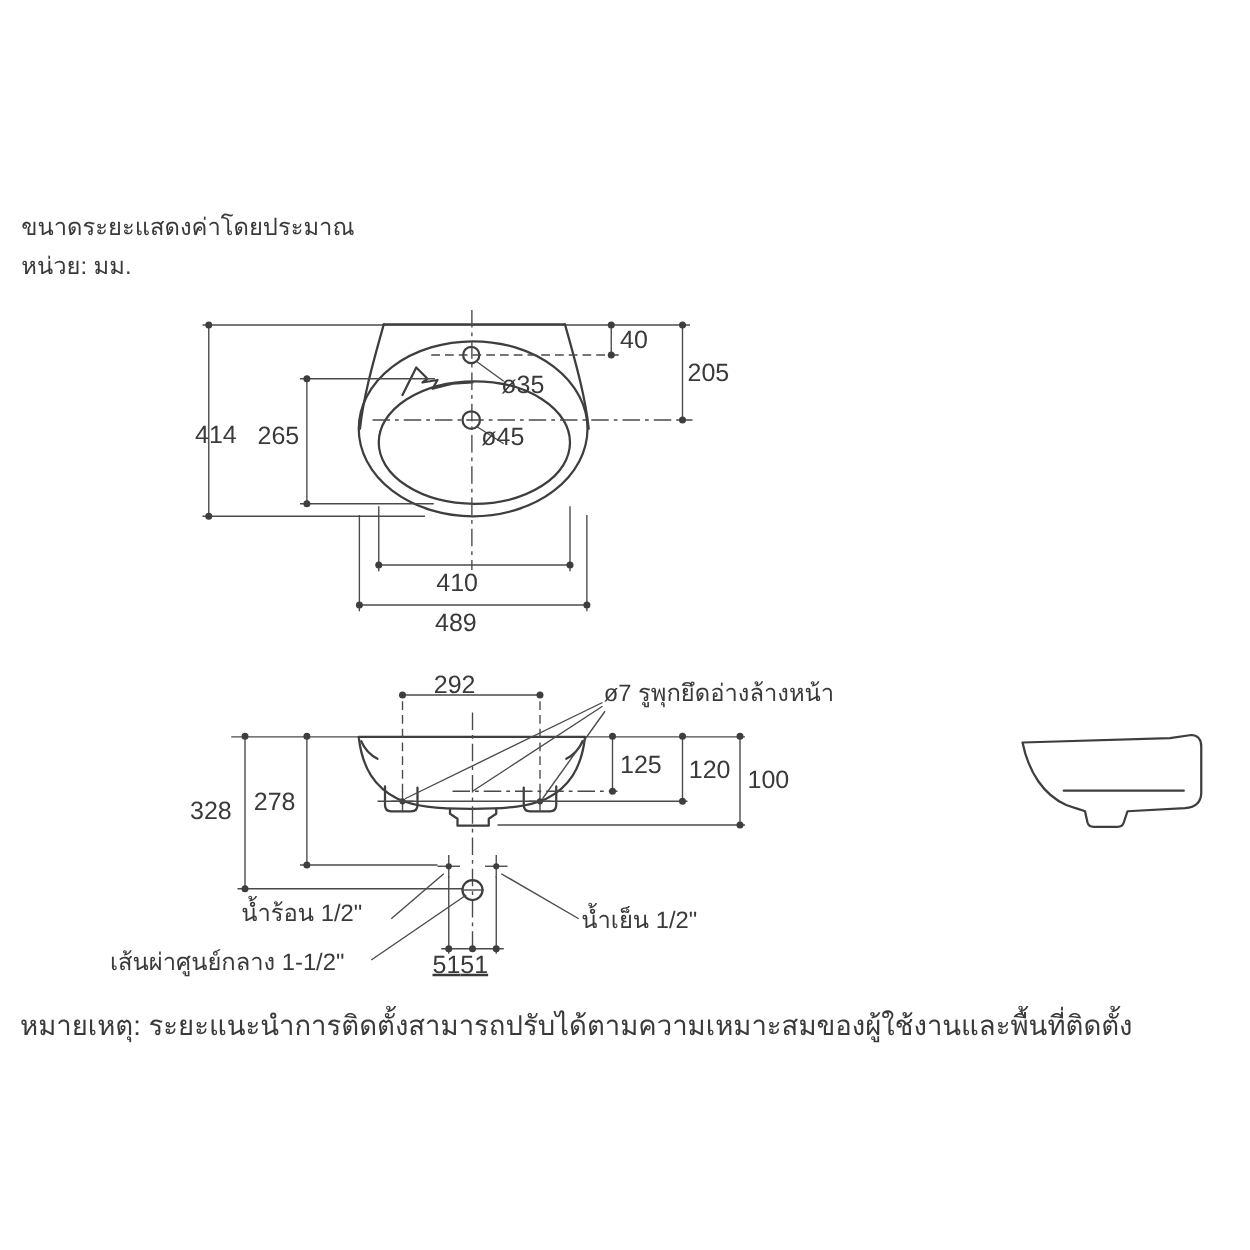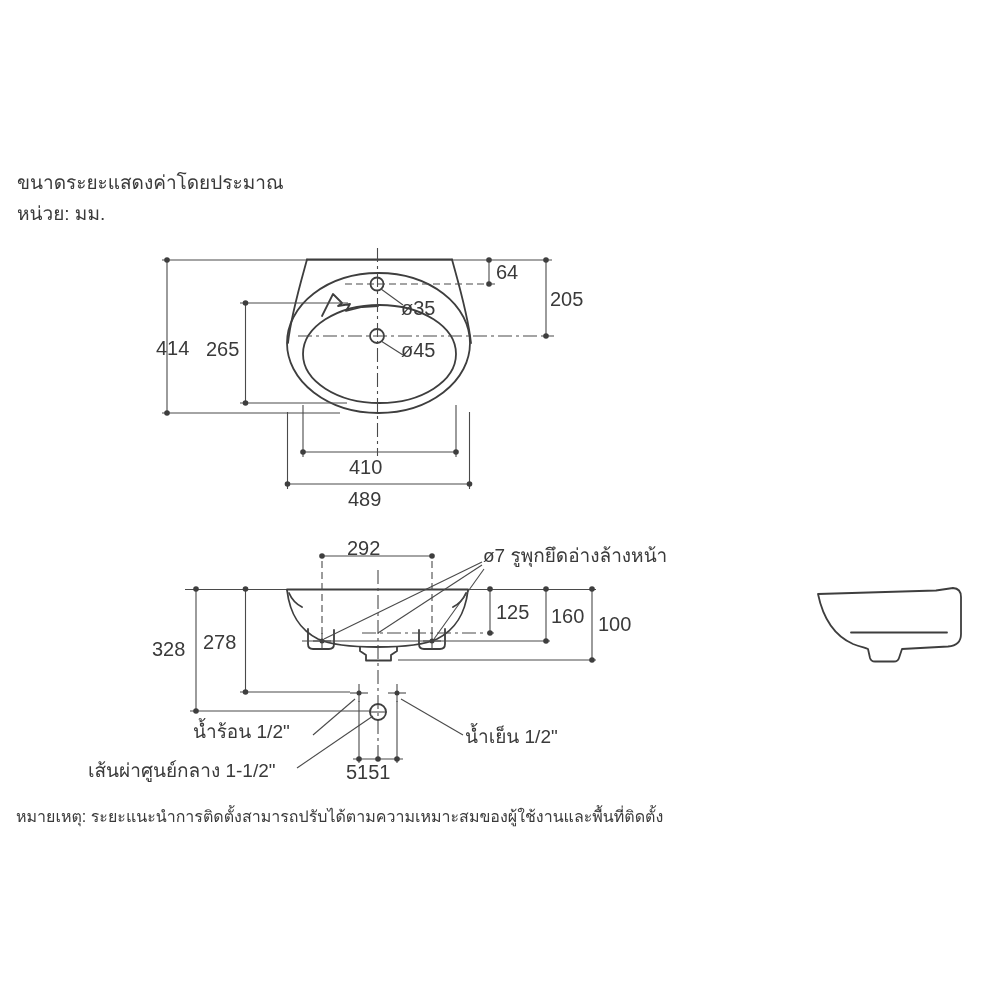--- a/index.html
+++ b/index.html
@@ -4,21 +4,21 @@
 <style>
   html,body{margin:0;padding:0;background:#ffffff;}
   #canvas{
     position:relative;width:1000px;height:1000px;background:#ffffff;overflow:hidden;
     font-family:"Liberation Sans", sans-serif;color:#3a3a3a;
   }
   #drawing{position:absolute;left:0;top:0;}
   .lbl{position:absolute;white-space:nowrap;color:#3a3a3a;line-height:1.15;}
   .num{font-size:20px;}
   .thai{font-size:19px;}
-  .note{font-size:16px;}
+  .note{font-size:22px;}
   .ctr{text-align:left;}
   .rt{text-align:left;}
   svg .obj{stroke:#3e3e3e;stroke-width:1.8;fill:none;stroke-linecap:round;stroke-linejoin:round;}
   svg .thin{stroke:#4a4a4a;stroke-width:1.1;fill:none;}
   svg .dash{stroke:#4a4a4a;stroke-width:1.1;fill:none;stroke-dasharray:7 4;}
   svg .cline{stroke:#4a4a4a;stroke-width:1.1;fill:none;stroke-dasharray:14 4 3 4;}
   svg .dot{fill:#3e3e3e;stroke:none;}
 </style>
 </head>
 <body>
@@ -166,35 +166,35 @@
       <path class="obj" d="M818,594 C823,618 835,636 853,644 C861,647 866,648 868,649 L870,658 Q871,661.5 875,661.5 L894,661.5 Q898,661.5 899,658 L902,649 L948,646.5 Q961,645.5 961,634 L961,597 Q961,588.5 953,588 L936,590.5 Z"></path>
       <line class="obj" x1="851" y1="632.5" x2="947" y2="632.5" stroke-width="1.4"></line>
     </g>
   </svg>
 
   <div class="lbl thai" style="left:17px;top:172px;">ขนาดระยะแสดงค่าโดยประมาณ</div>
   <div class="lbl thai" style="left:17px;top:203px;text-align:center;">หน่วย: มม.</div>
 
   <div class="lbl num ctr" style="left:156px;top:337px;width:38px;">414</div>
   <div class="lbl num ctr" style="left:206px;top:338px;width:40px;">265</div>
-  <div class="lbl num" style="left:496px;top:261px;">64</div>
+  <div class="lbl num" style="left:496px;top:261px;">40</div>
   <div class="lbl num" style="left:550px;top:288px;">205</div>
   <div class="lbl num" style="left:401px;top:297px;">ø35</div>
-  <div class="lbl num" style="left:401px;top:339px;">ø45</div>
+  <div class="lbl num" style="left:385px;top:339px;">ø45</div>
   <div class="lbl num ctr" style="left:349px;top:456px;width:60px;">410</div>
   <div class="lbl num ctr" style="left:348px;top:488px;width:60px;">489</div>
 
   <div class="lbl num ctr" style="left:347px;top:537px;width:60px;">292</div>
   <div class="lbl thai" style="left:483px;top:545px;">ø7 รูพุกยึดอ่างล้างหน้า</div>
   <div class="lbl num" style="left:496px;top:601px;">125</div>
-  <div class="lbl num" style="left:551px;top:605px;">160</div>
+  <div class="lbl num" style="left:551px;top:605px;">120</div>
   <div class="lbl num" style="left:598px;top:613px;">100</div>
   <div class="lbl num rt" style="left:203px;top:631px;width:38px;">278</div>
   <div class="lbl num rt" style="left:152px;top:638px;width:38px;">328</div>
 
-  <div class="lbl num ctr" style="left:346px;top:761px;width:64px;"><span>51</span><span>51</span></div>
+  <div class="lbl num ctr" style="left:346px;top:761px;width:64px;text-decoration:underline;"><span>51</span><span>51</span></div>
 
   <div class="lbl thai" style="left:193px;top:721px;">น้ำร้อน 1/2"</div>
   <div class="lbl thai" style="left:465px;top:726px;">น้ำเย็น 1/2"</div>
   <div class="lbl thai" style="left:88px;top:760px;">เส้นผ่าศูนย์กลาง 1-1/2"</div>
 
   <div class="lbl note" style="left:16px;top:808px;">หมายเหตุ: ระยะแนะนำการติดตั้งสามารถปรับได้ตามความเหมาะสมของผู้ใช้งานและพื้นที่ติดตั้ง</div>
 </div>
 
 </body></html>

